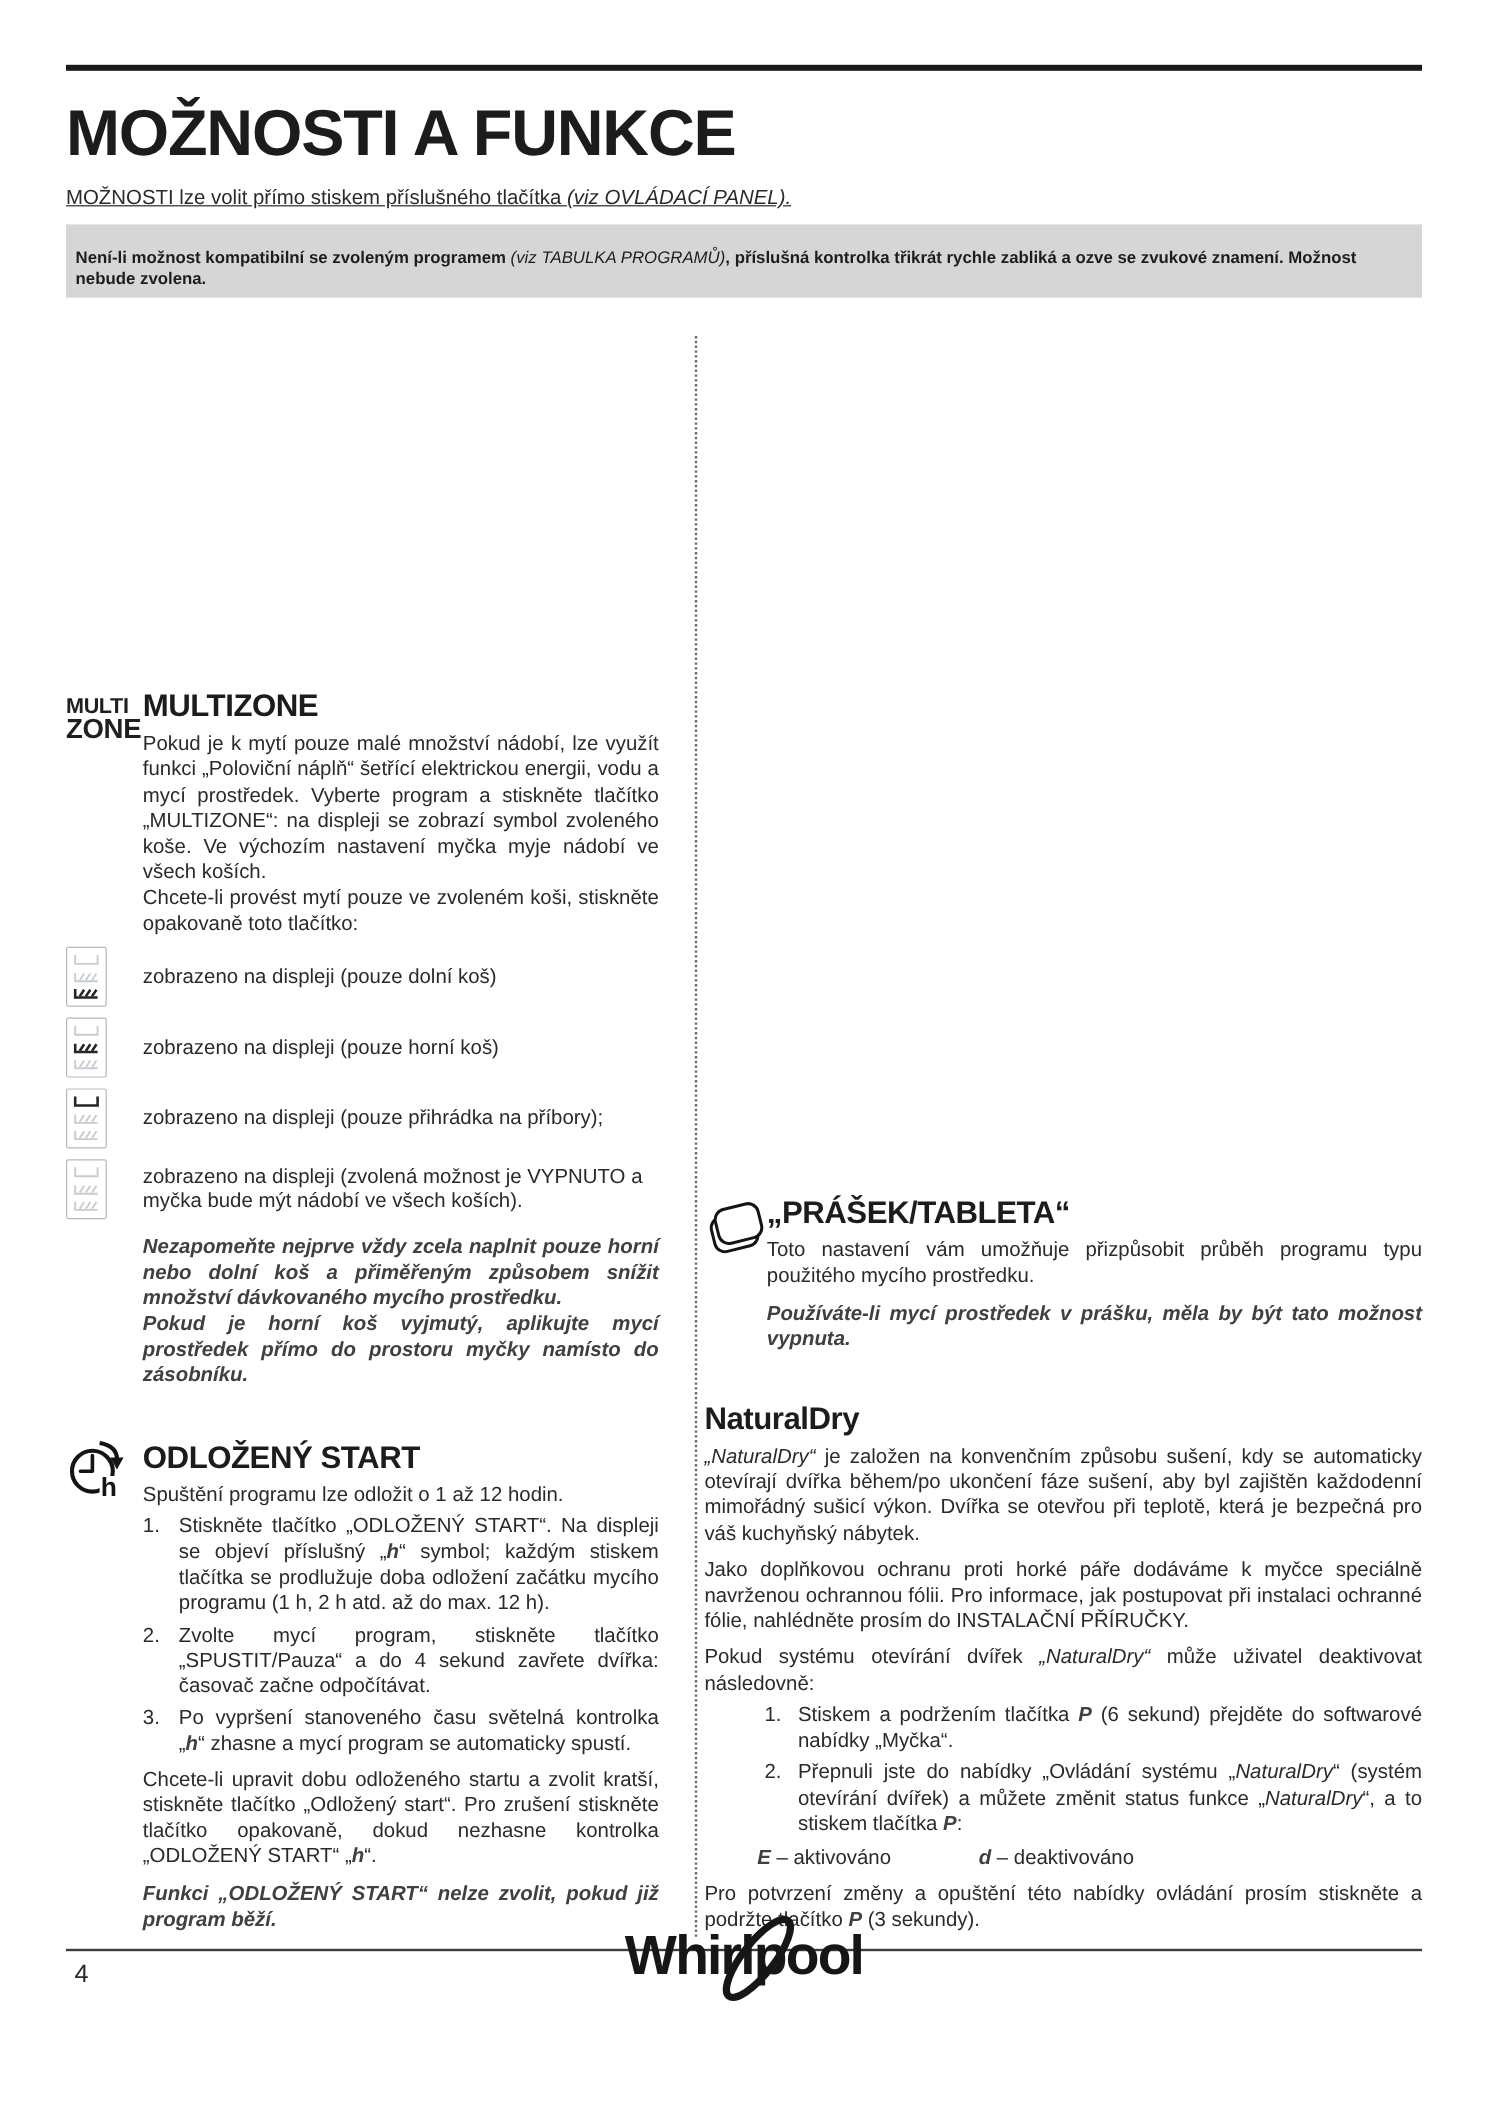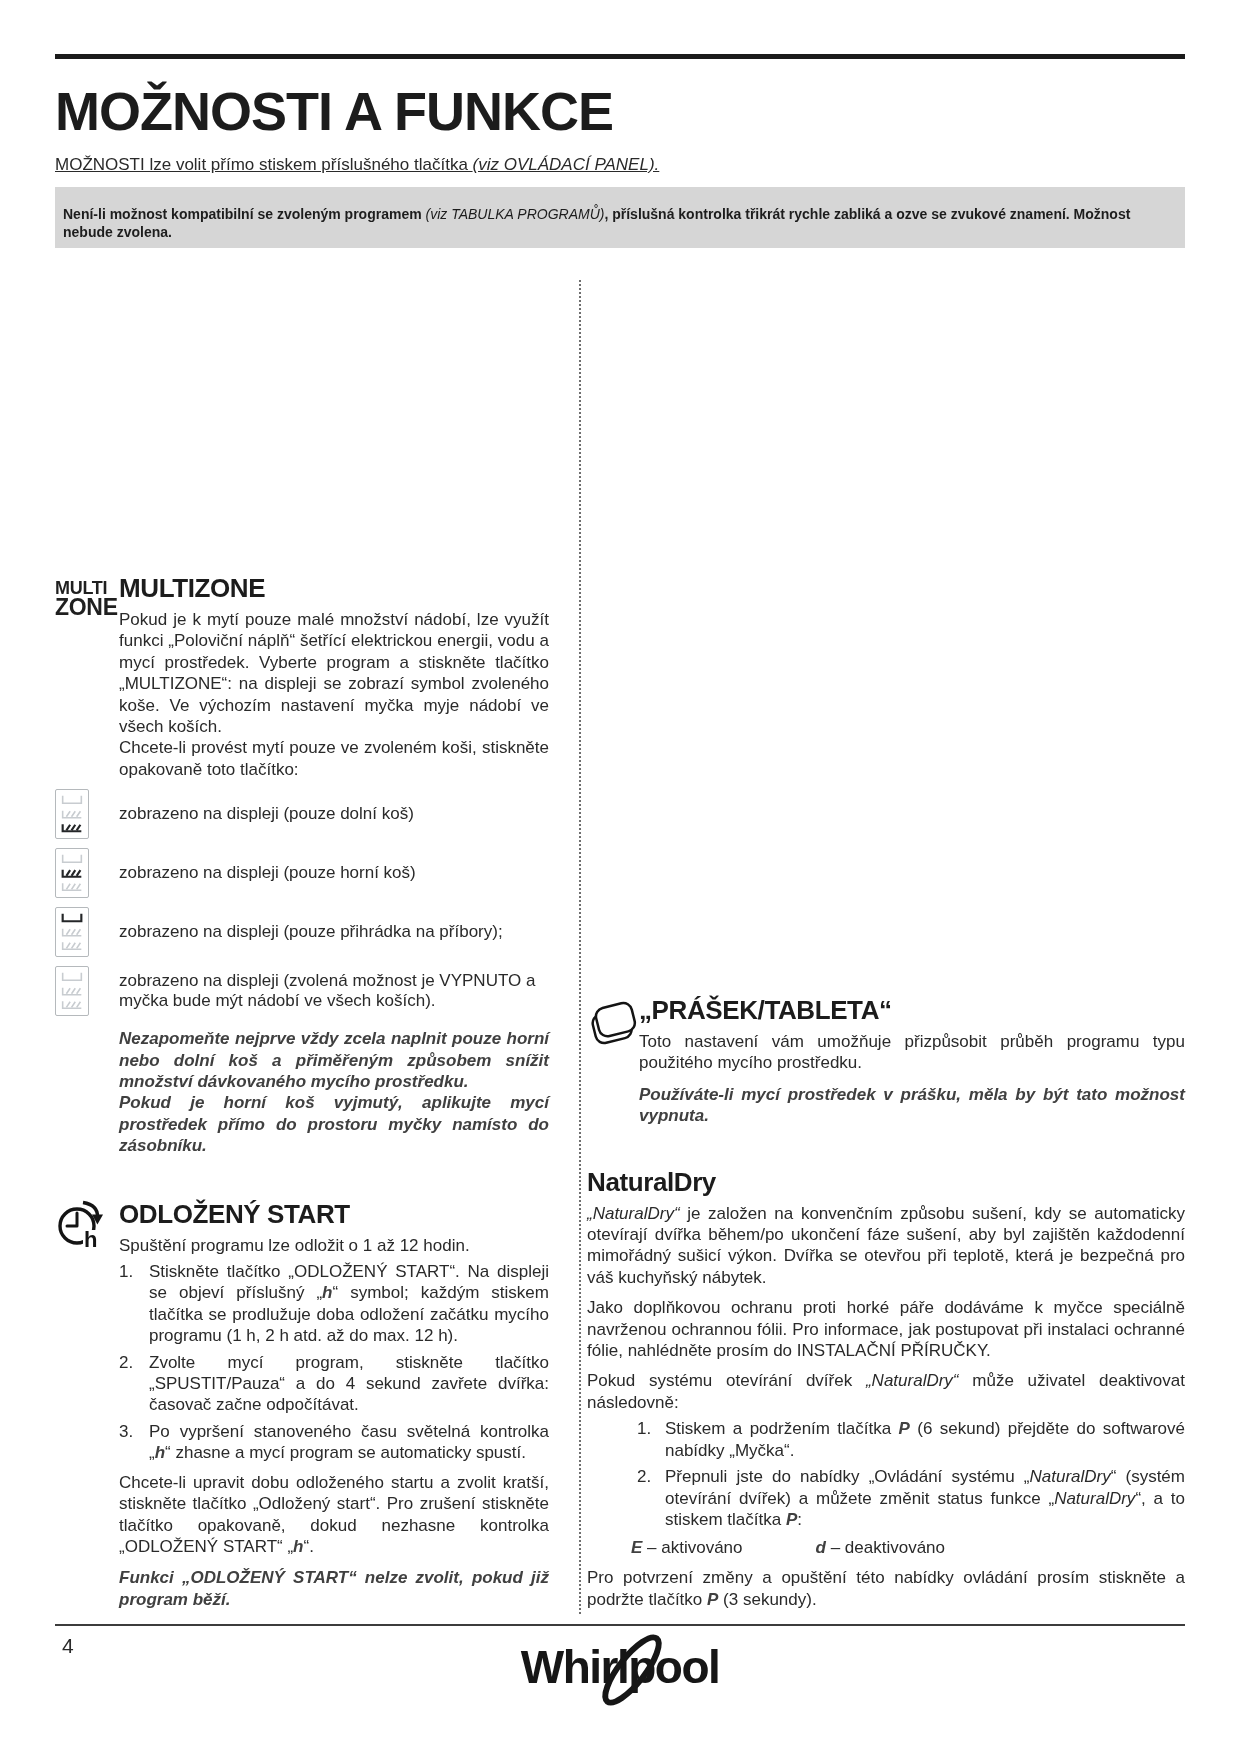--- a/index.html
+++ b/index.html
@@ -50,21 +50,21 @@
   .boldp { margin-top:10px; }
 
   .nd { margin-top:40px; }
   .nd .para { margin-top:9px; }
   .nd .li { margin-left:50px; }
   .nd .li .num { width:28px; }
   .ed-row { display:flex; gap:73px; margin:8px 0 0 44px; font-size:17px; }
 
   .foot-rule { position:absolute; left:55px; right:55px; top:1624px; height:2px; background:#3c3c3c; }
   .page-num { position:absolute; left:62px; top:1634px; font-size:21px; color:#2a2a2a; }
-  .brand { position:absolute; left:0; right:0; top:1626px; text-align:center; }
+  .brand { position:absolute; left:0; right:0; top:1588px; text-align:center; }
 </style>
 </head>
 <body>
 
 <div class="page">
   <div class="top-rule"></div>
 
   <h1>MOŽNOSTI A FUNKCE</h1>
 
   <p class="intro"><span>MOŽNOSTI lze volit přímo stiskem příslušného tlačítka </span><span class="it">(viz OVLÁDACÍ PANEL).</span></p>

